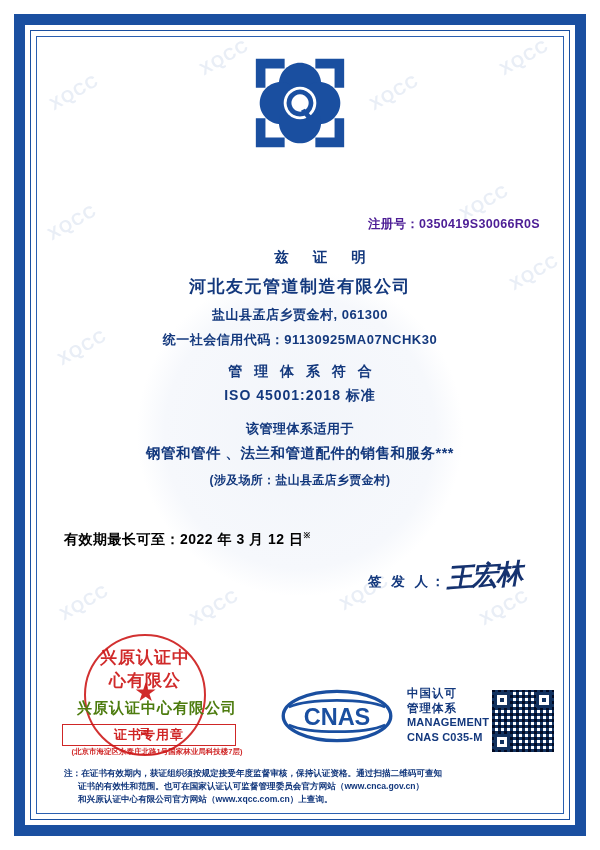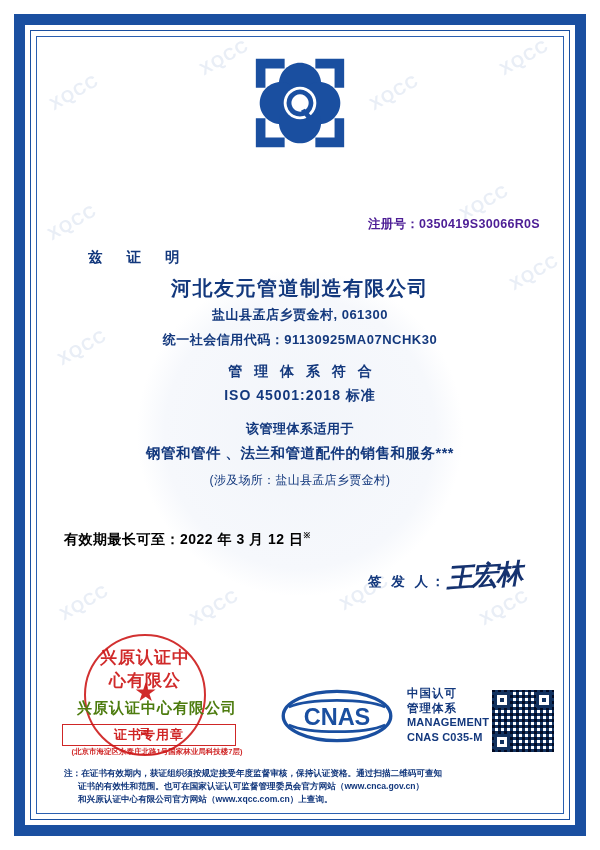--- a/index.html
+++ b/index.html
@@ -125,36 +125,36 @@
     font-weight: bold;
     color: #4c1d95;
     letter-spacing: 0.3px;
   }
 
   .zizheng {
     position: absolute;
     top: 210px;
     left: 0;
     right: 0;
-    text-align: left;
+    text-align: center;
     font-size: 14.5px;
     font-weight: bold;
     color: #13387d;
     letter-spacing: 10px;
     text-indent: 10px;
     padding-left: 40px;
   }
 
   .company {
     position: absolute;
     top: 237px;
     left: 0;
     right: 0;
     text-align: center;
-    font-size: 20px;
+    font-size: 17px;
     font-weight: bold;
     color: #13387d;
     letter-spacing: 1.5px;
   }
 
   .address {
     position: absolute;
     top: 268px;
     left: 0;
     right: 0;
@@ -226,21 +226,21 @@
     letter-spacing: 0.5px;
   }
 
   .scope-site {
     position: absolute;
     top: 434px;
     left: 0;
     right: 0;
     text-align: center;
     font-size: 12px;
-    font-weight: normal;
+    font-weight: bold;
     color: #13387d;
     letter-spacing: 0.3px;
   }
 
   .issue-date {
     position: absolute;
     top: 467px;
     left: 26px;
     font-size: 14px;
     font-weight: bold;

